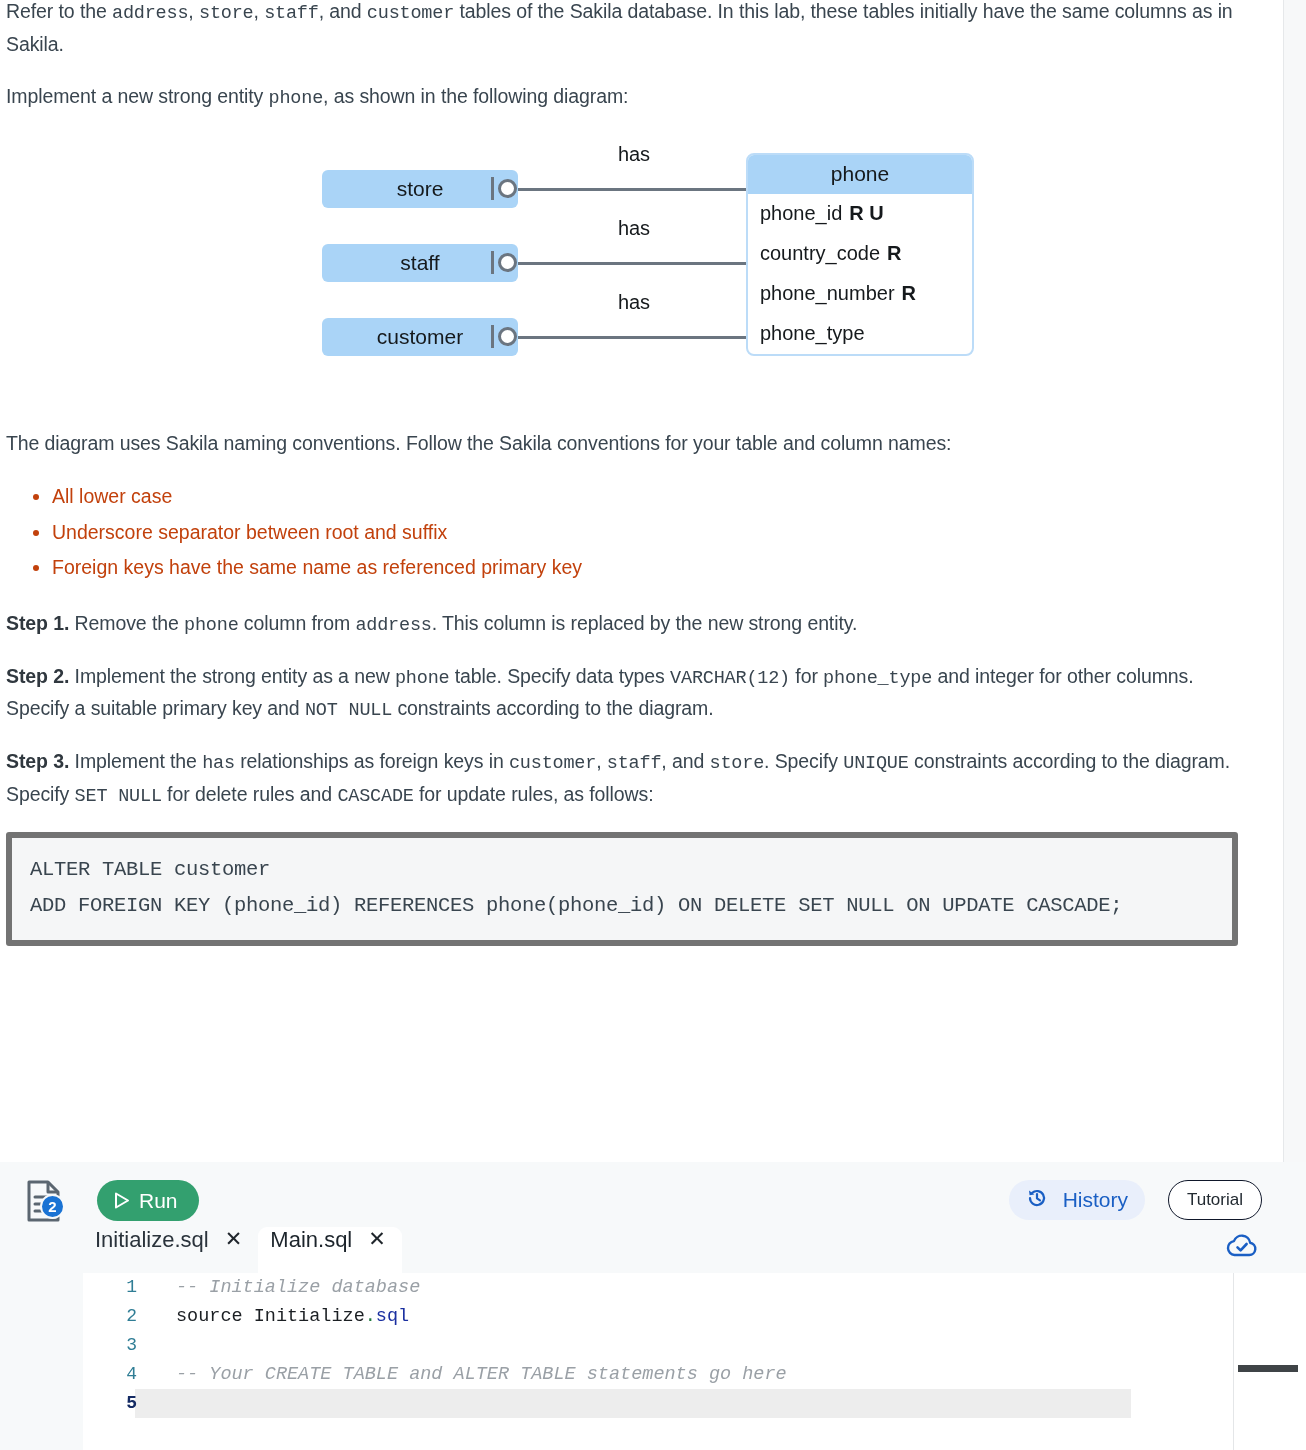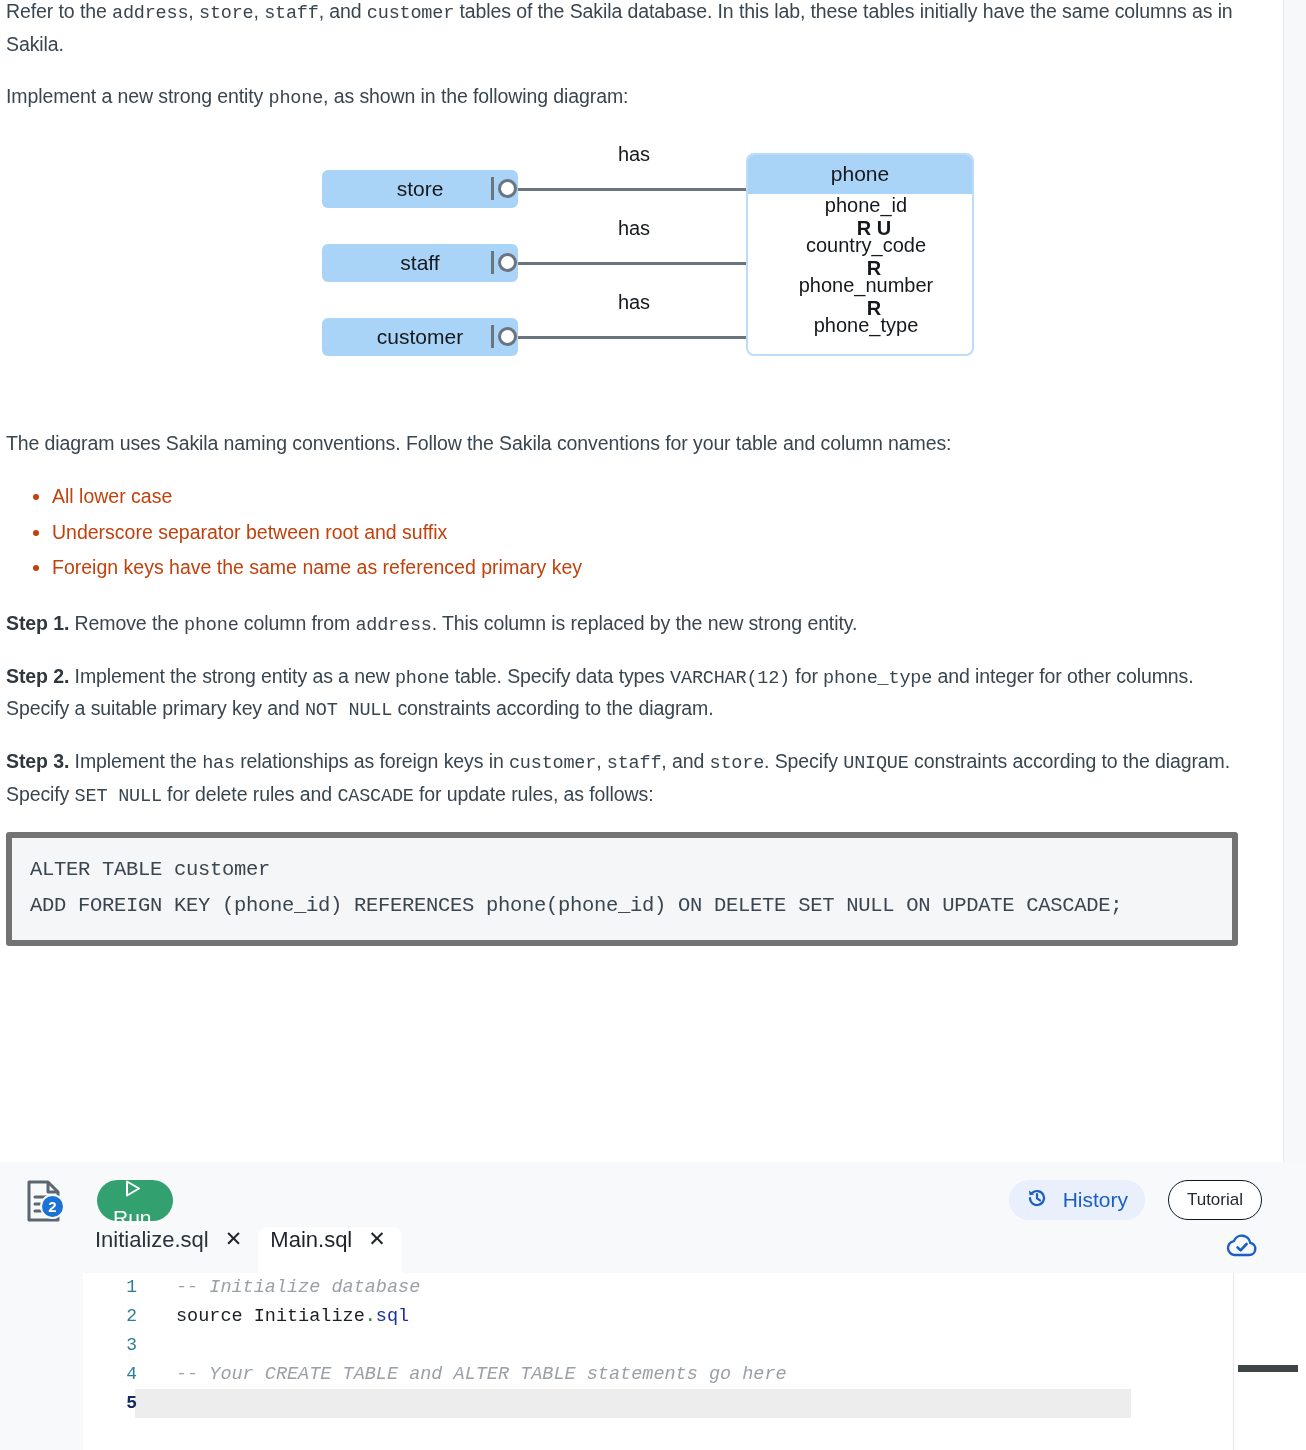--- a/index.html
+++ b/index.html
@@ -114,23 +114,23 @@
   .phone-head {
     background: #aad4f7;
     height: 39px;
     display: flex; align-items: center; justify-content: center;
     color: #15191c; font-size: 21px;
   }
   .phone-attr {
     height: 40px;
     display: flex; align-items: center;
     padding-left: 12px;
-    color: #15191c; font-size: 20px; flex-direction: column;
-  }
-  .phone-attr .k { font-weight: bold; margin-left: 16px; }
+    color: #15191c; font-size: 20px;
+  }
+  .phone-attr .k { font-weight: bold; margin-left: 7px; }
 
   
   .sqlblock {
     margin: 4px 0 0 0;
     background: #f5f6f7;
     border: 6px solid #737373;
     border-radius: 3px;
     padding: 14px 18px 16px 18px;
     font-family: "Liberation Mono", monospace;
     font-size: 20.5px;
@@ -161,21 +161,21 @@
     font-size: 15px; font-weight: bold;
     display: flex; align-items: center; justify-content: center;
     border: 2px solid #f7f9fa;
   }
   .run-btn {
     position: absolute; left: 97px; top: 18px;
     height: 41px; padding: 0 21px 0 16px;
     background: #33a06f; border-radius: 21px;
     color: #fff; font-size: 21px;
     display: flex; align-items: center; gap: 9px;
-    cursor: pointer; border: none; flex-direction: column;
+    cursor: pointer; border: none;
   }
   .play-ring {
     width: 17px; height: 17px; position: relative;
   }
   .play-ring svg { display:block; }
 
   .history-btn {
     position: absolute; right: 161px; top: 18px;
     height: 40px; padding: 0 17px;
     background: #e9effb; border-radius: 20px;

